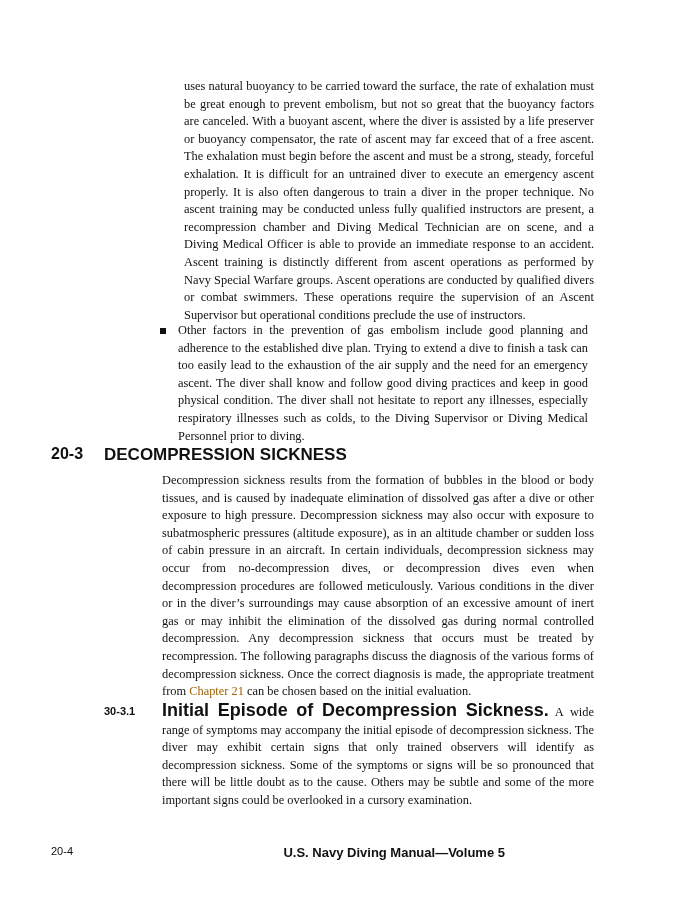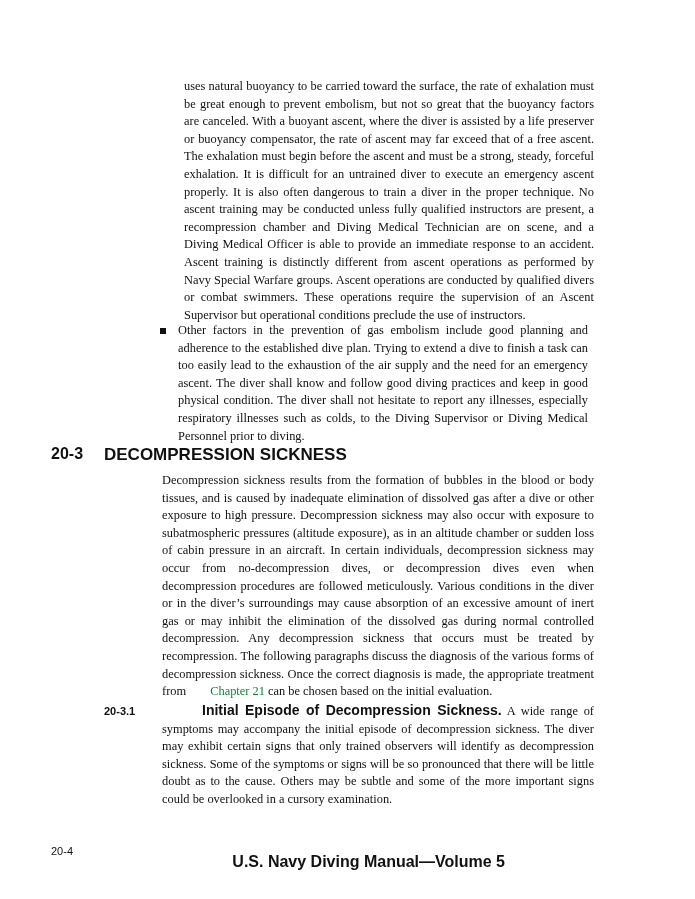--- a/index.html
+++ b/index.html
@@ -10,40 +10,40 @@
   .para { position: absolute; text-align: justify; hyphens: manual; margin: 0; }
   #p1 { left: 184px; top: 78px; width: 410px; }
   .bullet-row { position: absolute; left: 160px; top: 322px; width: 434px; }
   .bullet { position: absolute; left: 0; top: 6px; width: 6px; height: 6px; background: #111; }
   #p2 { left: 18px; top: 0; width: 410px; }
   .sec-num { position: absolute; left: 51px; top: 445px; font-weight: bold; font-size: 16px; }
   .sec-title { position: absolute; left: 104px; top: 445px; font-weight: bold; font-size: 17px; }
   #p3 { left: 162px; top: 472px; width: 432px; }
   .sub-num { position: absolute; left: 104px; top: 705px; font-weight: bold; font-size: 11px; }
   #p4 { left: 162px; top: 702px; width: 432px; }
-  .runin { font-family: "Liberation Sans", "DejaVu Sans", sans-serif; font-weight: bold; font-size: 14px; margin-left: 40px; }
-  .link { color: #15803d; margin-left: 21px; }
+  .runin { font-family: "Liberation Sans", "DejaVu Sans", sans-serif; font-weight: bold; font-size: 18px; }
+  .link { color: #a16207; }
   .footer-left { position: absolute; left: 51px; top: 845px; font-weight: normal; font-size: 11px; }
-  .footer-right { position: absolute; right: 101px; top: 845px; font-weight: bold; font-size: 16px; margin-top: 8px; }
+  .footer-right { position: absolute; right: 101px; top: 845px; font-weight: bold; font-size: 13px; }
 </style>
 </head>
 <body>
 
 <div class="page">
 
   <p id="p1" class="para serif">uses natural buoyancy to be carried toward the surface, the rate of exhalation must be great enough to prevent embolism, but not so great that the buoyancy factors are canceled. With a buoyant ascent, where the diver is assisted by a life preserver or buoyancy compensator, the rate of ascent may far exceed that of a free ascent. The exhalation must begin before the ascent and must be a strong, steady, forceful exhalation. It is difficult for an untrained diver to exe­cute an emergency ascent properly. It is also often dangerous to train a diver in the proper technique. No ascent training may be conducted unless fully quali­fied instructors are present, a recompression chamber and Diving Medical Technician are on scene, and a Diving Medical Officer is able to provide an immediate response to an accident. Ascent training is distinctly different from ascent operations as performed by Navy Special Warfare groups. Ascent oper­ations are conducted by qualified divers or combat swimmers. These operations require the supervision of an Ascent Supervisor but operational conditions preclude the use of instructors.</p>
 
   <div class="bullet-row">
     <span class="bullet"></span>
     <p id="p2" class="para serif">Other factors in the prevention of gas embolism include good planning and adherence to the established dive plan. Trying to extend a dive to finish a task can too easily lead to the exhaustion of the air supply and the need for an emergency ascent. The diver shall know and follow good diving practices and keep in good physical condition. The diver shall not hesitate to report any ill­nesses, especially respiratory illnesses such as colds, to the Diving Supervisor or Diving Medical Personnel prior to diving.</p>
   </div>
 
   <div class="sec-num sans">20-3</div>
   <div class="sec-title sans">DECOMPRESSION SICKNESS</div>
 
   <p id="p3" class="para serif"><span>Decompression sickness results from the formation of bubbles in the blood or body tissues, and is caused by inadequate elimination of dissolved gas after a dive or other exposure to high pressure. Decompression sickness may also occur with exposure to subatmospheric pressures (altitude exposure), as in an altitude chamber or sudden loss of cabin pressure in an aircraft. In certain individuals, decompression sickness may occur from no-decompression dives, or decompres­sion dives even when decompression procedures are followed meticulously. Various conditions in the diver or in the diver’s surroundings may cause absorp­tion of an excessive amount of inert gas or may inhibit the elimination of the dissolved gas during normal controlled decompression. Any decompression sick­ness that occurs must be treated by recompression. The following paragraphs discuss the diagnosis of the various forms of decompression sickness. Once the correct diagnosis is made, the appropriate treatment from </span><a class="link">Chapter 21</a><span> can be chosen based on the initial evaluation.</span></p>
 
-  <div class="sub-num sans">20-3.1</div>
+  <div class="sub-num sans">30-3.1</div>
   <p id="p4" class="para serif"><span class="runin">Initial Episode of Decompression Sickness.</span><span> A wide range of symptoms may accompany the initial episode of decompression sickness. The diver may exhibit certain signs that only trained observers will identify as decompression sickness. Some of the symptoms or signs will be so pronounced that there will be little doubt as to the cause. Others may be subtle and some of the more important signs could be overlooked in a cursory examination.</span></p>
 
   <div class="footer-left sans">20-4</div>
   <div class="footer-right sans">U.S. Navy Diving Manual—Volume 5</div>
 </div>
 
 </body></html>

